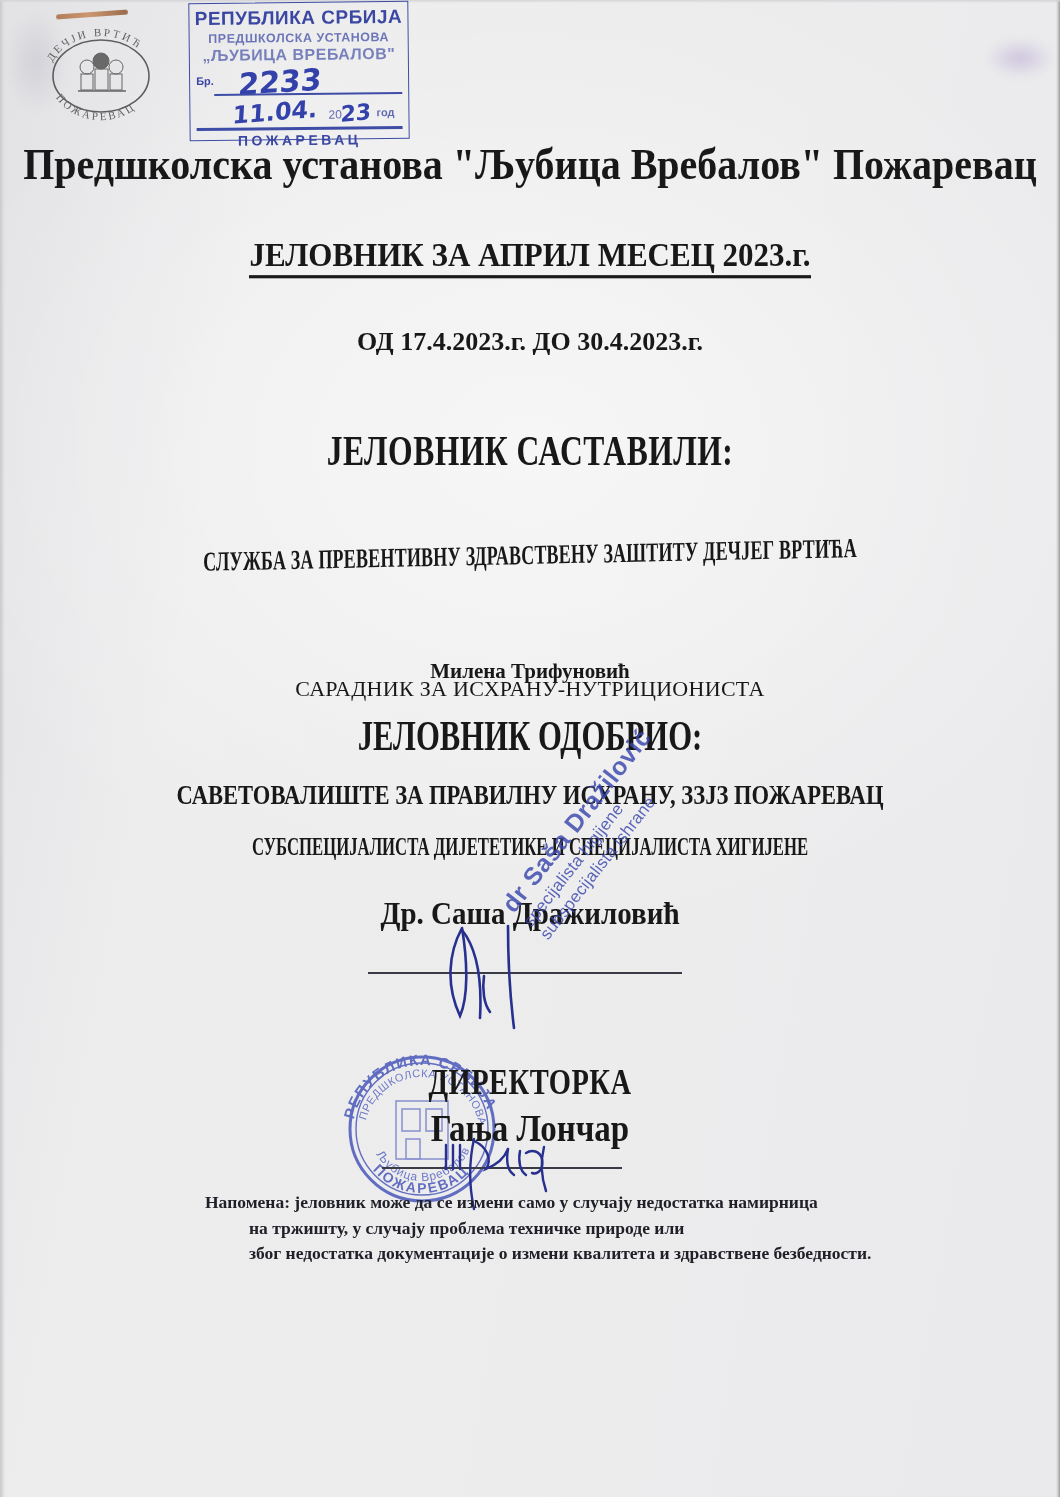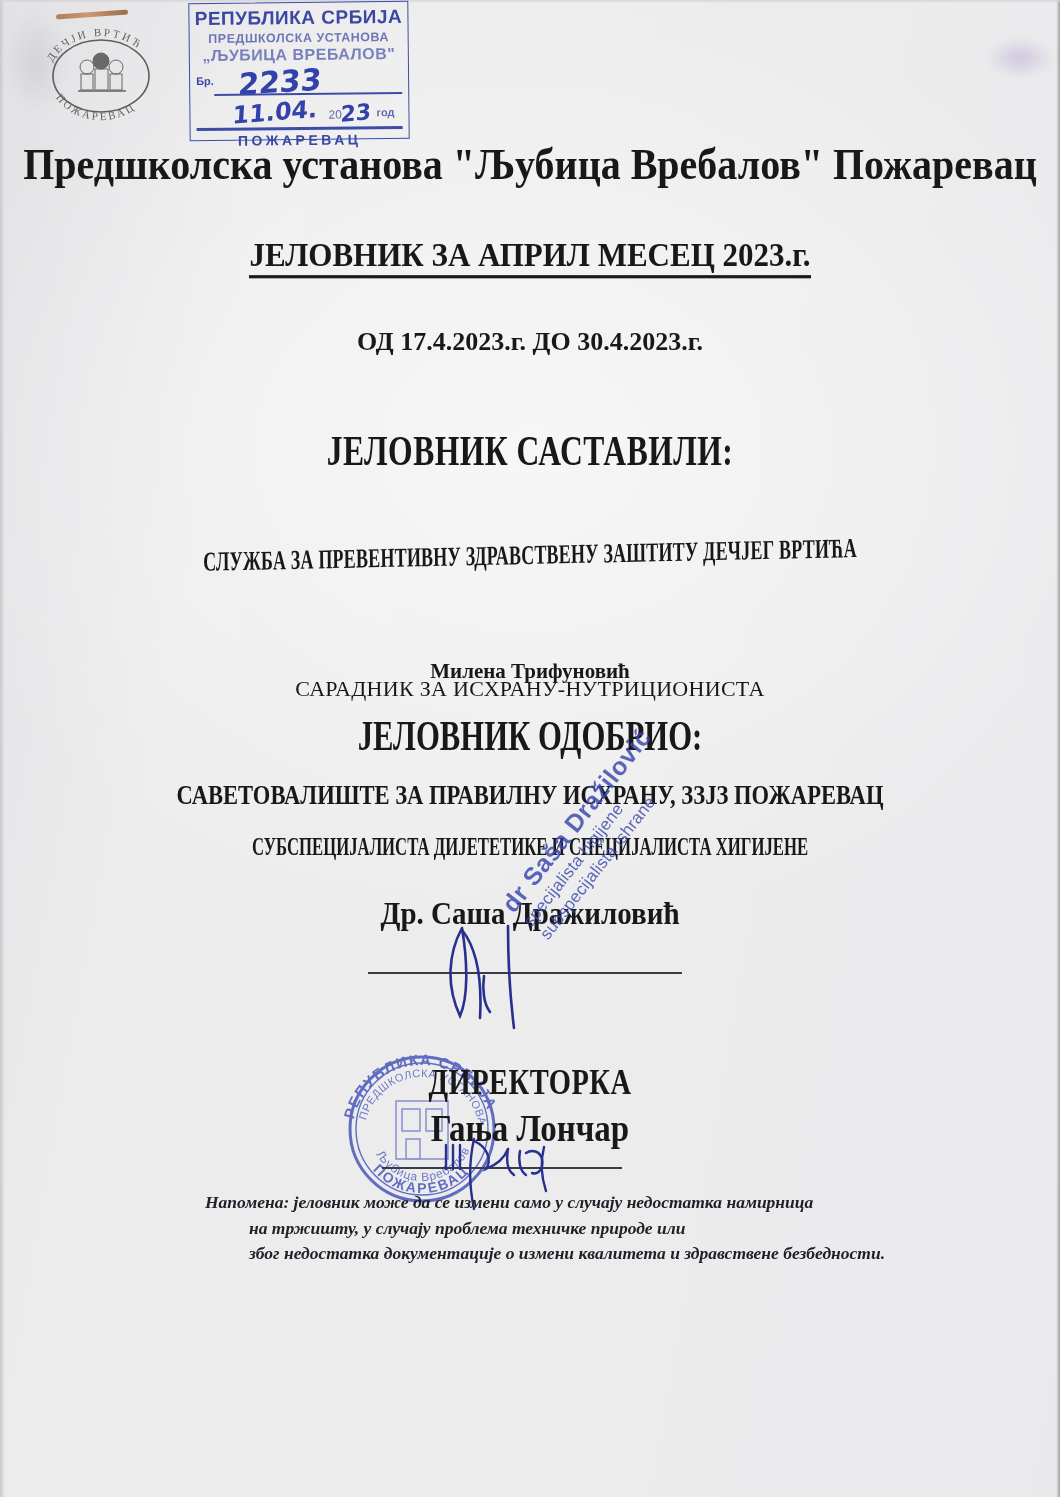--- a/index.html
+++ b/index.html
@@ -331,21 +331,20 @@
     opacity: 0.78;
   }
 
   .note {
     position: absolute;
     left: 205px; top: 1190px;
     font-size: 17.5px;
     font-weight: bold;
     line-height: 1.47;
     color: #202028;
-    font-style: italic;
   }
   .note .l2, .note .l3 { margin-left: 44px; }
 </style>
 </head>
 <body>
 
 <div class="page">
 
   <div class="paper-tone"></div>
   <div class="edge-left"></div>

